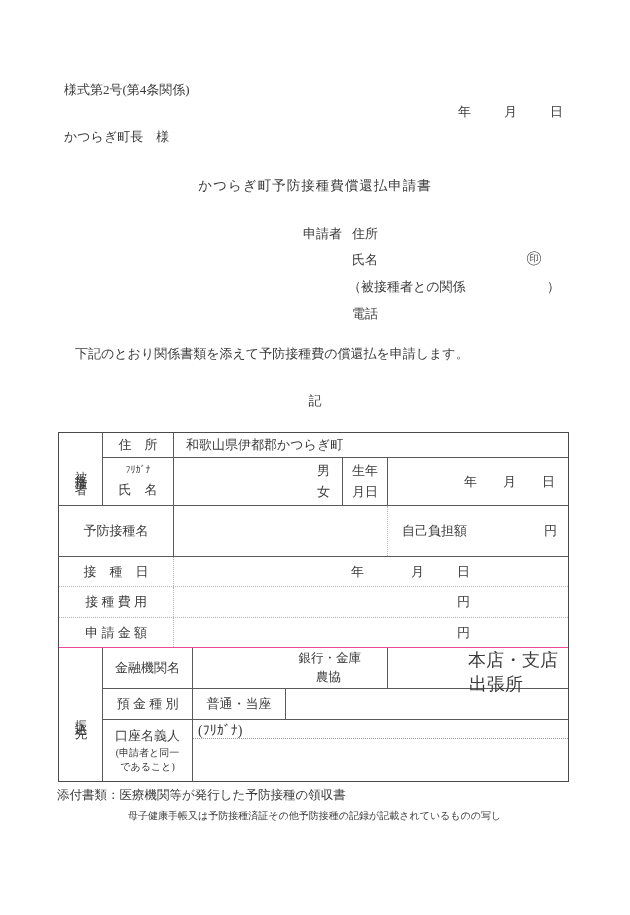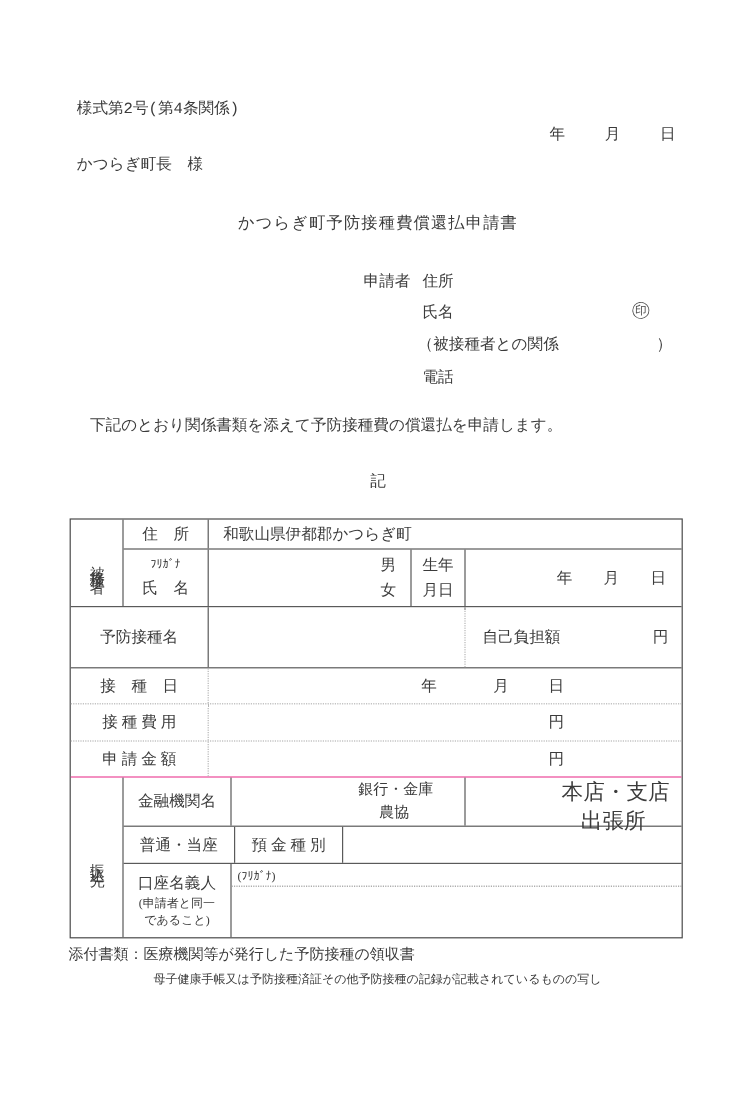--- a/index.html
+++ b/index.html
@@ -5,21 +5,21 @@
   html,body{margin:0;padding:0;background:#e8e8e8;}
   #page{
     position:relative;
     width:630px;height:915px;
     background:#ffffff;
     font-family:"Liberation Serif","DejaVu Serif",serif;
     color:#3b3b3b;
     font-size:13px;
     overflow:hidden;
   }
-  .abs{position:absolute;white-space:nowrap;font-family:Liberation Mono, monospace;}
+  .abs{position:absolute;white-space:nowrap;}
   .title{width:630px;text-align:center;font-size:13.5px;letter-spacing:1px;}
   .ki{width:630px;text-align:center;}
   .date-line{display:flex;gap:33px;}
   .seal{font-size:16px;color:#4a4a4a;}
 
   
   .form-table{
     position:absolute;left:58px;top:432px;width:509px;
     border:1.5px solid #4a4a4a;
     box-sizing:content-box;
@@ -40,21 +40,21 @@
   .small{font-size:10px;}
   .sec{display:flex;width:100%;}
   .col{display:flex;flex-direction:column;flex:1;}
   .stack2{display:flex;flex-direction:column;align-items:center;justify-content:space-evenly;}
   .right2{display:flex;flex-direction:column;align-items:flex-end;justify-content:space-evenly;}
   .fill{flex:1;}
   .ymd span{position:absolute;top:50%;transform:translateY(-50%);}
   .furi-line{
     margin:2px 0 0 0;height:17px;width:100%;
     border-bottom:1px dotted #9a9a9a;
-    font-size:10px;padding-left:5px;line-height:17px;
+    font-size:14px;padding-left:5px;line-height:17px;
   }
 </style>
 </head>
 <body>
 
 <div id="page">
 
   <div class="abs" style="left:64px;top:81px;">様式第2号(第4条関係)</div>
 
   <div class="abs date-line" style="left:458px;top:103px;">
@@ -151,26 +151,26 @@
       </div>
       <div class="col">
         <div class="row solid-b" style="height:41px;">
           <div class="cell c lblC solid-r">金融機関名</div>
           <div class="cell solid-r right2" style="width:195px;padding-right:26px;font-size:12.5px;">
             <span>銀行・金庫</span>
             <span style="margin-right:20px;">農協</span>
           </div>
           <div class="cell fill right2" style="padding-right:10px;font-size:18px;">
             <span>本店・支店</span>
-            <span style="margin-right:20px;">出張所</span>
+            <span style="margin-right:35px;">出張所</span>
           </div>
         </div>
         <div class="row solid-b" style="height:31px;">
+          <div class="cell c lblC solid-r">預 金 種 別</div>
           <div class="cell c solid-r" style="width:93px;">普通・当座</div>
-          <div class="cell c lblC solid-r">預 金 種 別</div>
           <div class="cell fill"></div>
         </div>
         <div class="row fill">
           <div class="cell lblC solid-r stack2" style="padding:6px 0;">
             <span>口座名義人</span>
             <span class="small">(申請者と同一</span>
             <span class="small">であること)</span>
           </div>
           <div class="cell fill">
             <div class="furi-line">(ﾌﾘｶﾞﾅ)</div>

